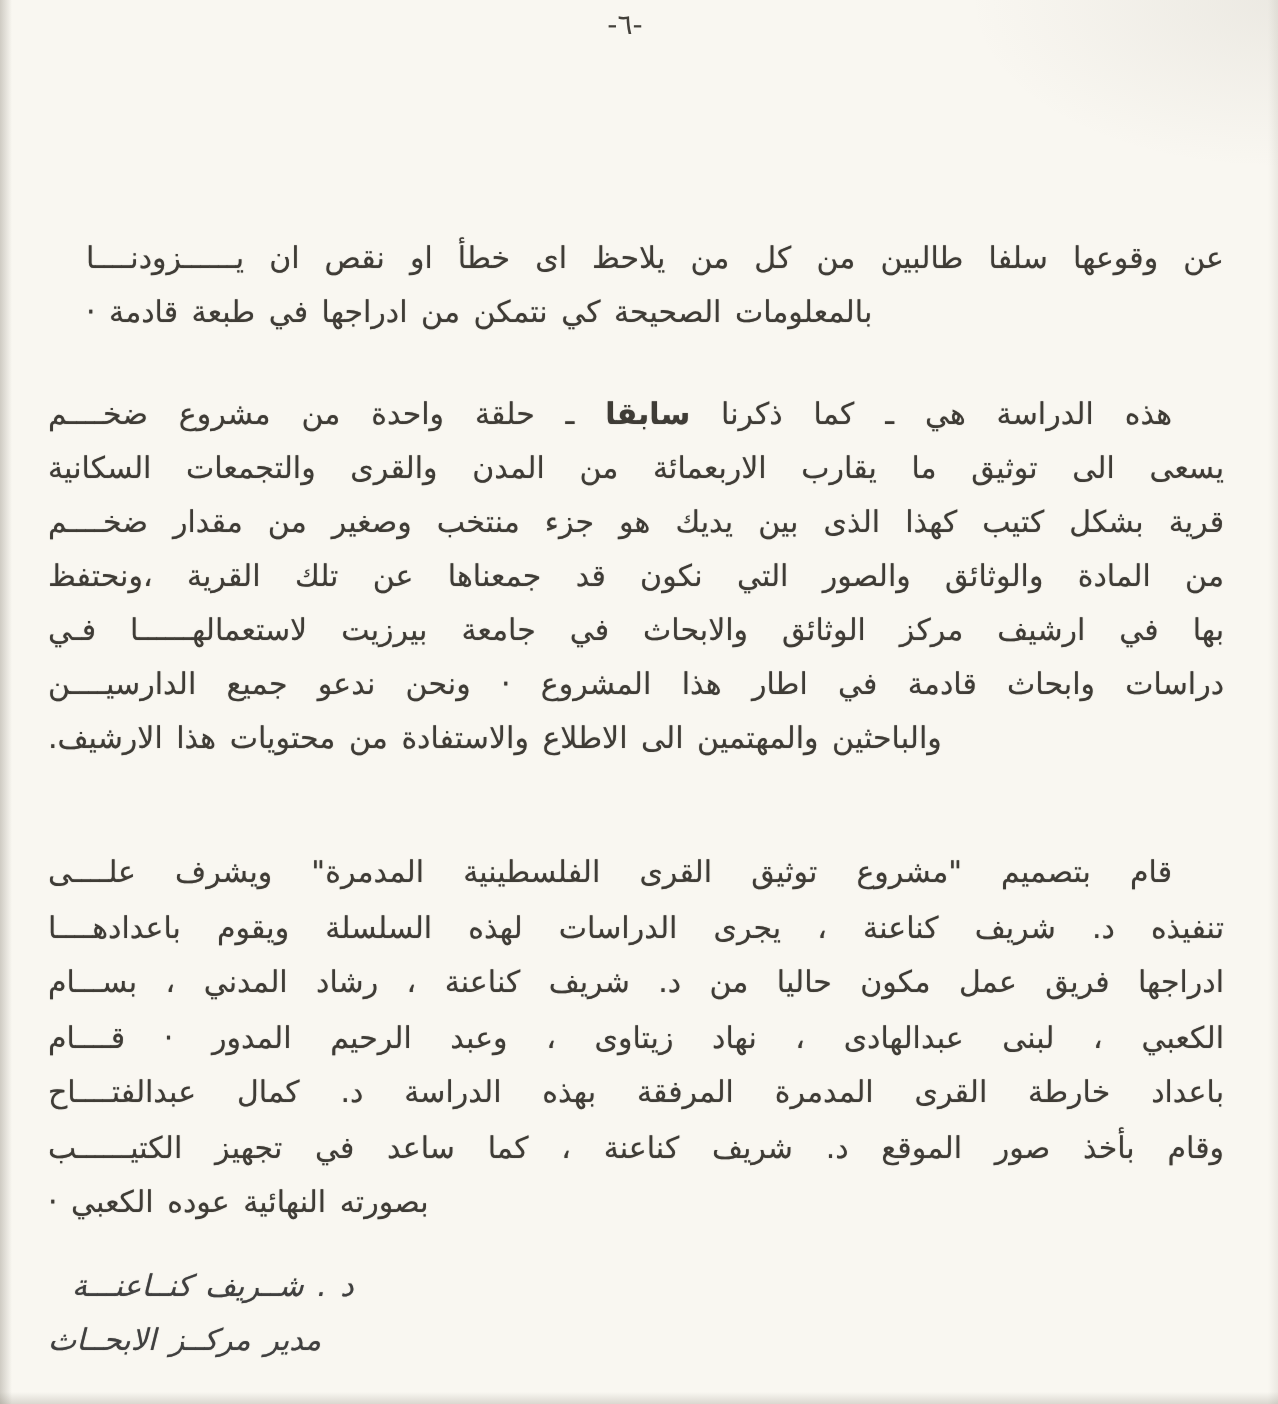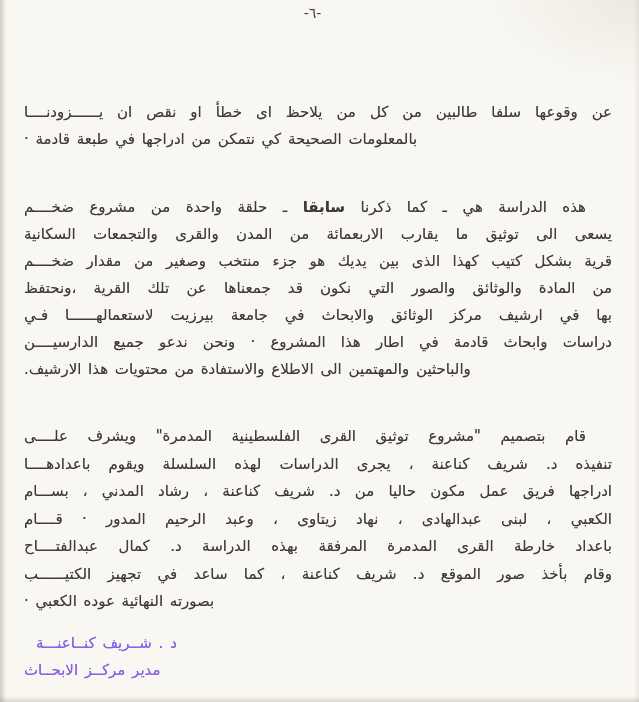--- a/index.html
+++ b/index.html
@@ -36,35 +36,36 @@
   }
   .para {
     position: absolute;
     left: 24px; right: 27px;
     direction: rtl;
     font-size: 15px;
     line-height: 27px;
     word-spacing: 2px;
     text-shadow: 0 0 0.5px rgba(63,60,54,0.55);
   }
-  .p1 { top: 99px; }
+  .p1 { top: 116px; margin-left: 19px; }
   .p2 { top: 194px; }
   .p3 { top: 423px; line-height: 27.5px; }
   .line { text-align: left; }
   .line.just { text-align: justify; text-align-last: justify; }
   .line.indent { padding-right: 26px; }
   .line b { font-weight: bold; }
   .sig {
     position: absolute;
     direction: rtl;
     font-size: 15px;
     white-space: nowrap;
     word-spacing: 2px;
-    color: #8b5cf6;
+    color: #404040;
     text-shadow: 0 0 0.5px rgba(63,60,54,0.55);
+    font-style: italic;
   }
   .sig-name  { top: 634px; left: 36px; }
   .sig-title { top: 661px; left: 24px; }
 </style>
 </head>
 <body>
 
 <div class="page">
 
   <div class="page-number">-٦-</div>

